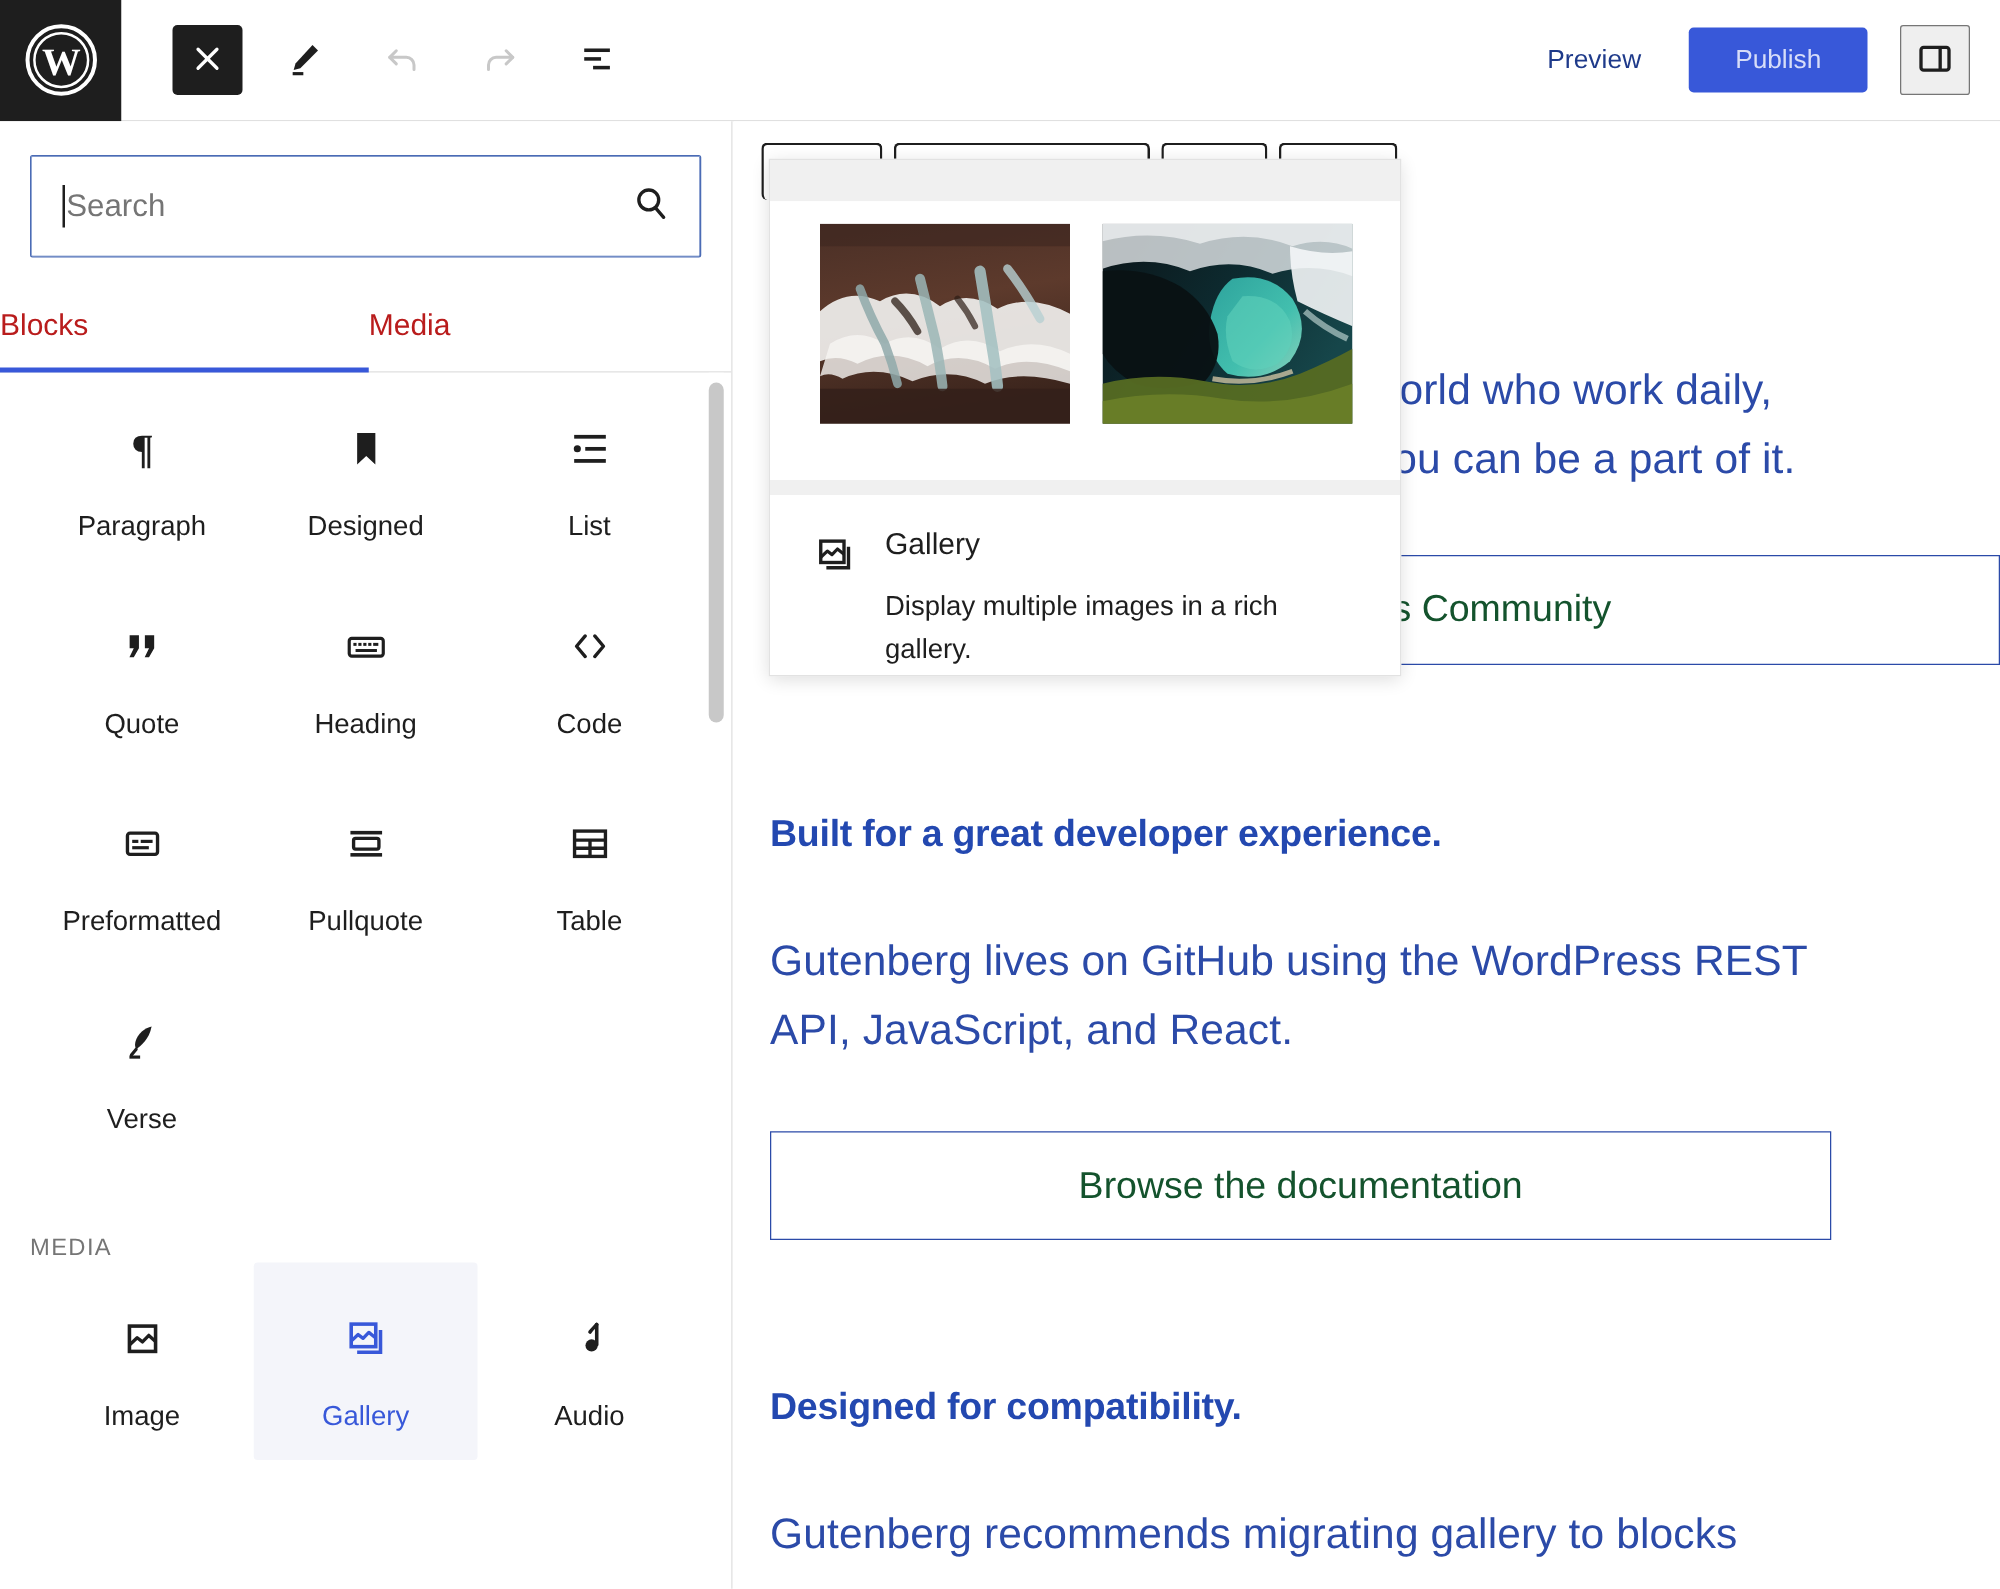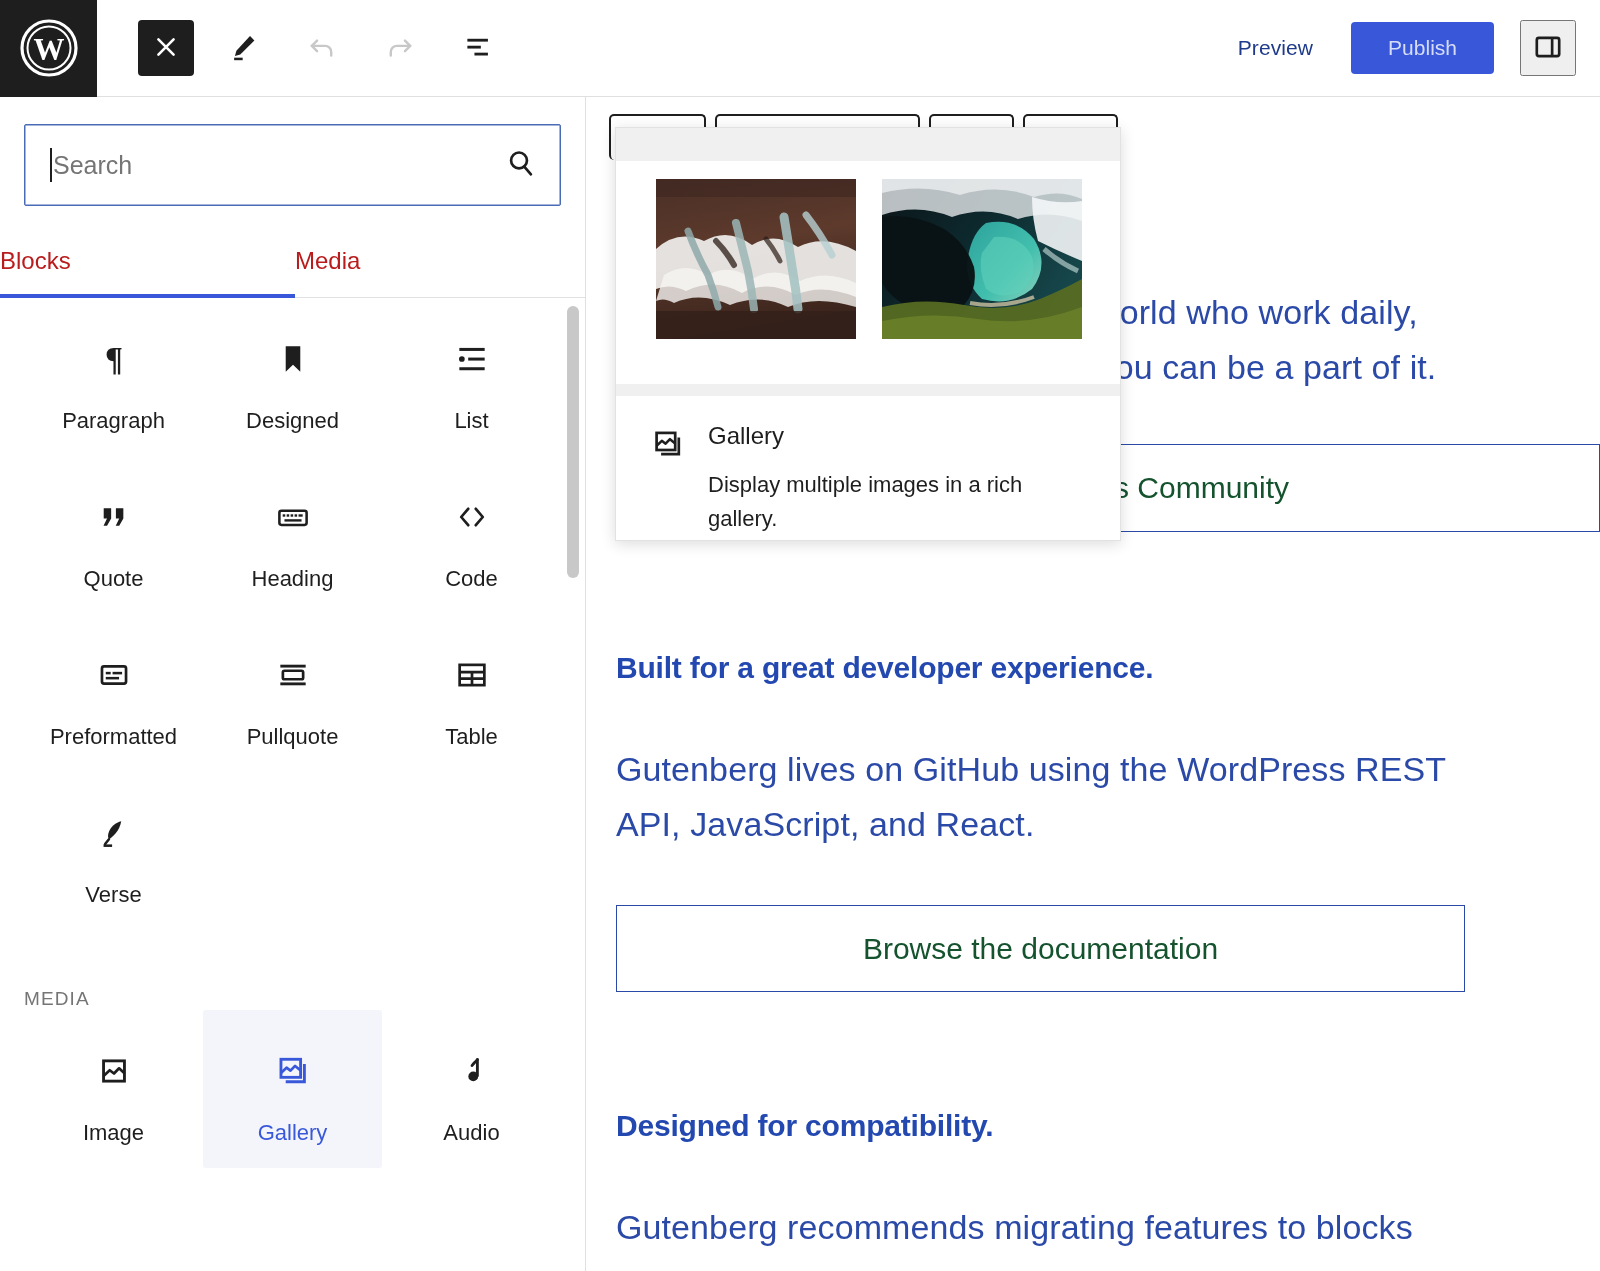--- a/index.html
+++ b/index.html
@@ -465,21 +465,21 @@
 
     <div class="doc-h2" style="top:554px; left:29px;">Built for a great developer experience.</div>
 
     <div class="doc-text" style="top:645px; left:29px;">Gutenberg lives on GitHub using the WordPress REST</div>
     <div class="doc-text" style="top:700px; left:29px;">API, JavaScript, and React.</div>
 
     <div class="doc-btn" style="top:808px; left:29px; width:849px; height:87px;">Browse the documentation</div>
 
     <div class="doc-h2" style="top:1012px; left:29px;">Designed for compatibility.</div>
 
-    <div class="doc-text" style="top:1103px; left:29px;">Gutenberg recommends migrating features to blocks</div>
+    <div class="doc-text" style="top:1103px; left:29px;">Gutenberg recommends migrating gallery to blocks</div>
 
   </div>
 </div>
 
 <div class="preview-pop">
   <div class="pop-topband"></div>
 
   <div class="pop-media">
 
     <span>

